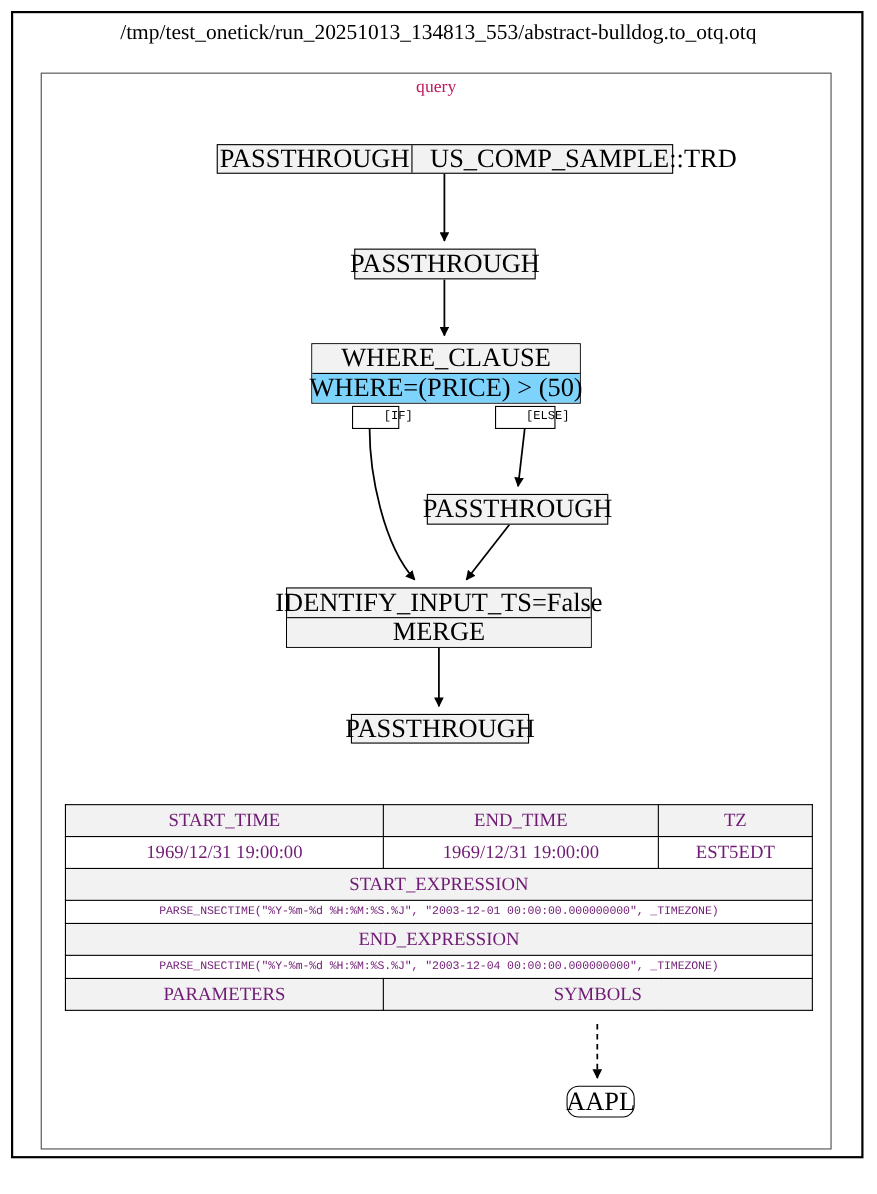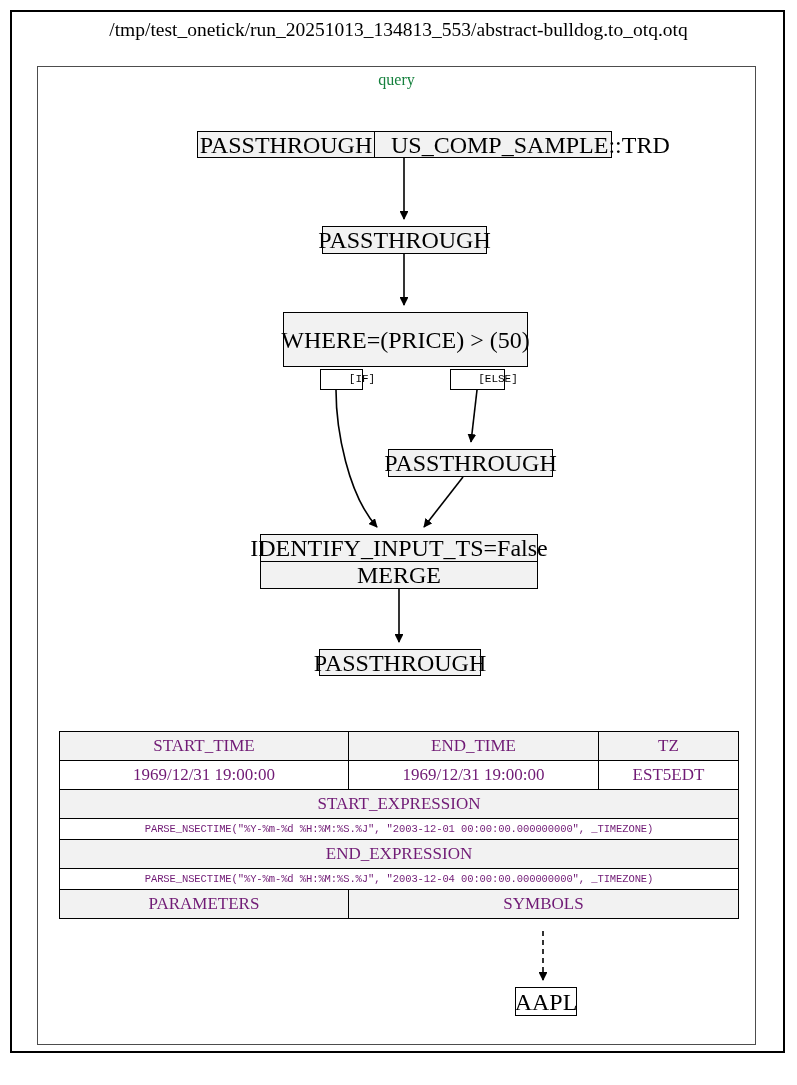--- a/index.html
+++ b/index.html
@@ -35,21 +35,21 @@
     box-sizing: border-box;
     background: #ffffff;
   }
   .cluster-label {
     position: absolute;
     left: 37px; top: 70px;
     width: 719px;
     text-align: center;
     font-size: 16px;
     line-height: 20px;
-    color: #15803d;
+    color: #be185d;
   }
   .title-text {
     position: absolute;
     left: 20px; top: 17px;
     width: 757px;
     text-align: center;
     font-size: 19.5px;
     line-height: 26px;
     white-space: nowrap;
     color: #000000;
@@ -77,21 +77,21 @@
   }
   .node-rec .rec-row {
     flex: 1 1 auto;
     display: flex;
     align-items: center;
     justify-content: center;
     white-space: nowrap;
   }
   .node-rec .rec-row + .rec-row {
     border-top: 1.3px solid #000000;
-    background: #15803d;
+    background: #7dd3fc;
   }
   .node-split {
     display: flex;
   }
   .node-split .split-cell {
     display: flex;
     align-items: center;
     justify-content: center;
     padding: 0 6px;
     white-space: nowrap;
@@ -189,20 +189,21 @@
   </svg>
 
   <div class="node node-split" style="left:197px; top:131px; width:415px; height:27px;">
     <div class="split-cell" style="width:164px;">PASSTHROUGH</div>
     <div class="split-cell" style="flex:1;padding-left:16px;">US_COMP_SAMPLE::TRD</div>
   </div>
 
   <div class="node plain" style="left:322px; top:226px; width:165px; height:28px;">PASSTHROUGH</div>
 
   <div class="node node-rec" style="left:283px; top:312px; width:245px; height:55px;">
+    <div class="rec-row" style="height:27px; background:#f2f2f2;">WHERE_CLAUSE</div>
     <div class="rec-row" style="height:28px;">WHERE=(PRICE) &gt; (50)</div>
   </div>
 
   <div class="edge-label" style="left:320px; top:369px; width:33px; height:21px;">[IF]</div>
 
   <div class="edge-label" style="left:450px; top:369px; width:55px; height:21px;">[ELSE]</div>
 
   <div class="node plain" style="left:388px; top:449px; width:165px; height:28px;">PASSTHROUGH</div>
 
   <div class="node node-rec" style="left:260px; top:534px; width:278px; height:55px;">
@@ -241,15 +242,15 @@
       <tr>
         <td class="expr" colspan="3">PARSE_NSECTIME("%Y-%m-%d %H:%M:%S.%J", "2003-12-04 00:00:00.000000000", _TIMEZONE)</td>
       </tr>
       <tr>
         <td class="hdr">PARAMETERS</td>
         <td class="hdr" colspan="2">SYMBOLS</td>
       </tr>
     </tbody>
   </table>
 
-  <div class="node plain white-bg" style="left:515px; top:987px; width:62px; height:29px;">AAPL</div>
+  <div class="node plain white-bg" style="left:515px; top:987px; width:62px; height:29px;border-radius:11px;">AAPL</div>
 
 </div>
 
 </body></html>

